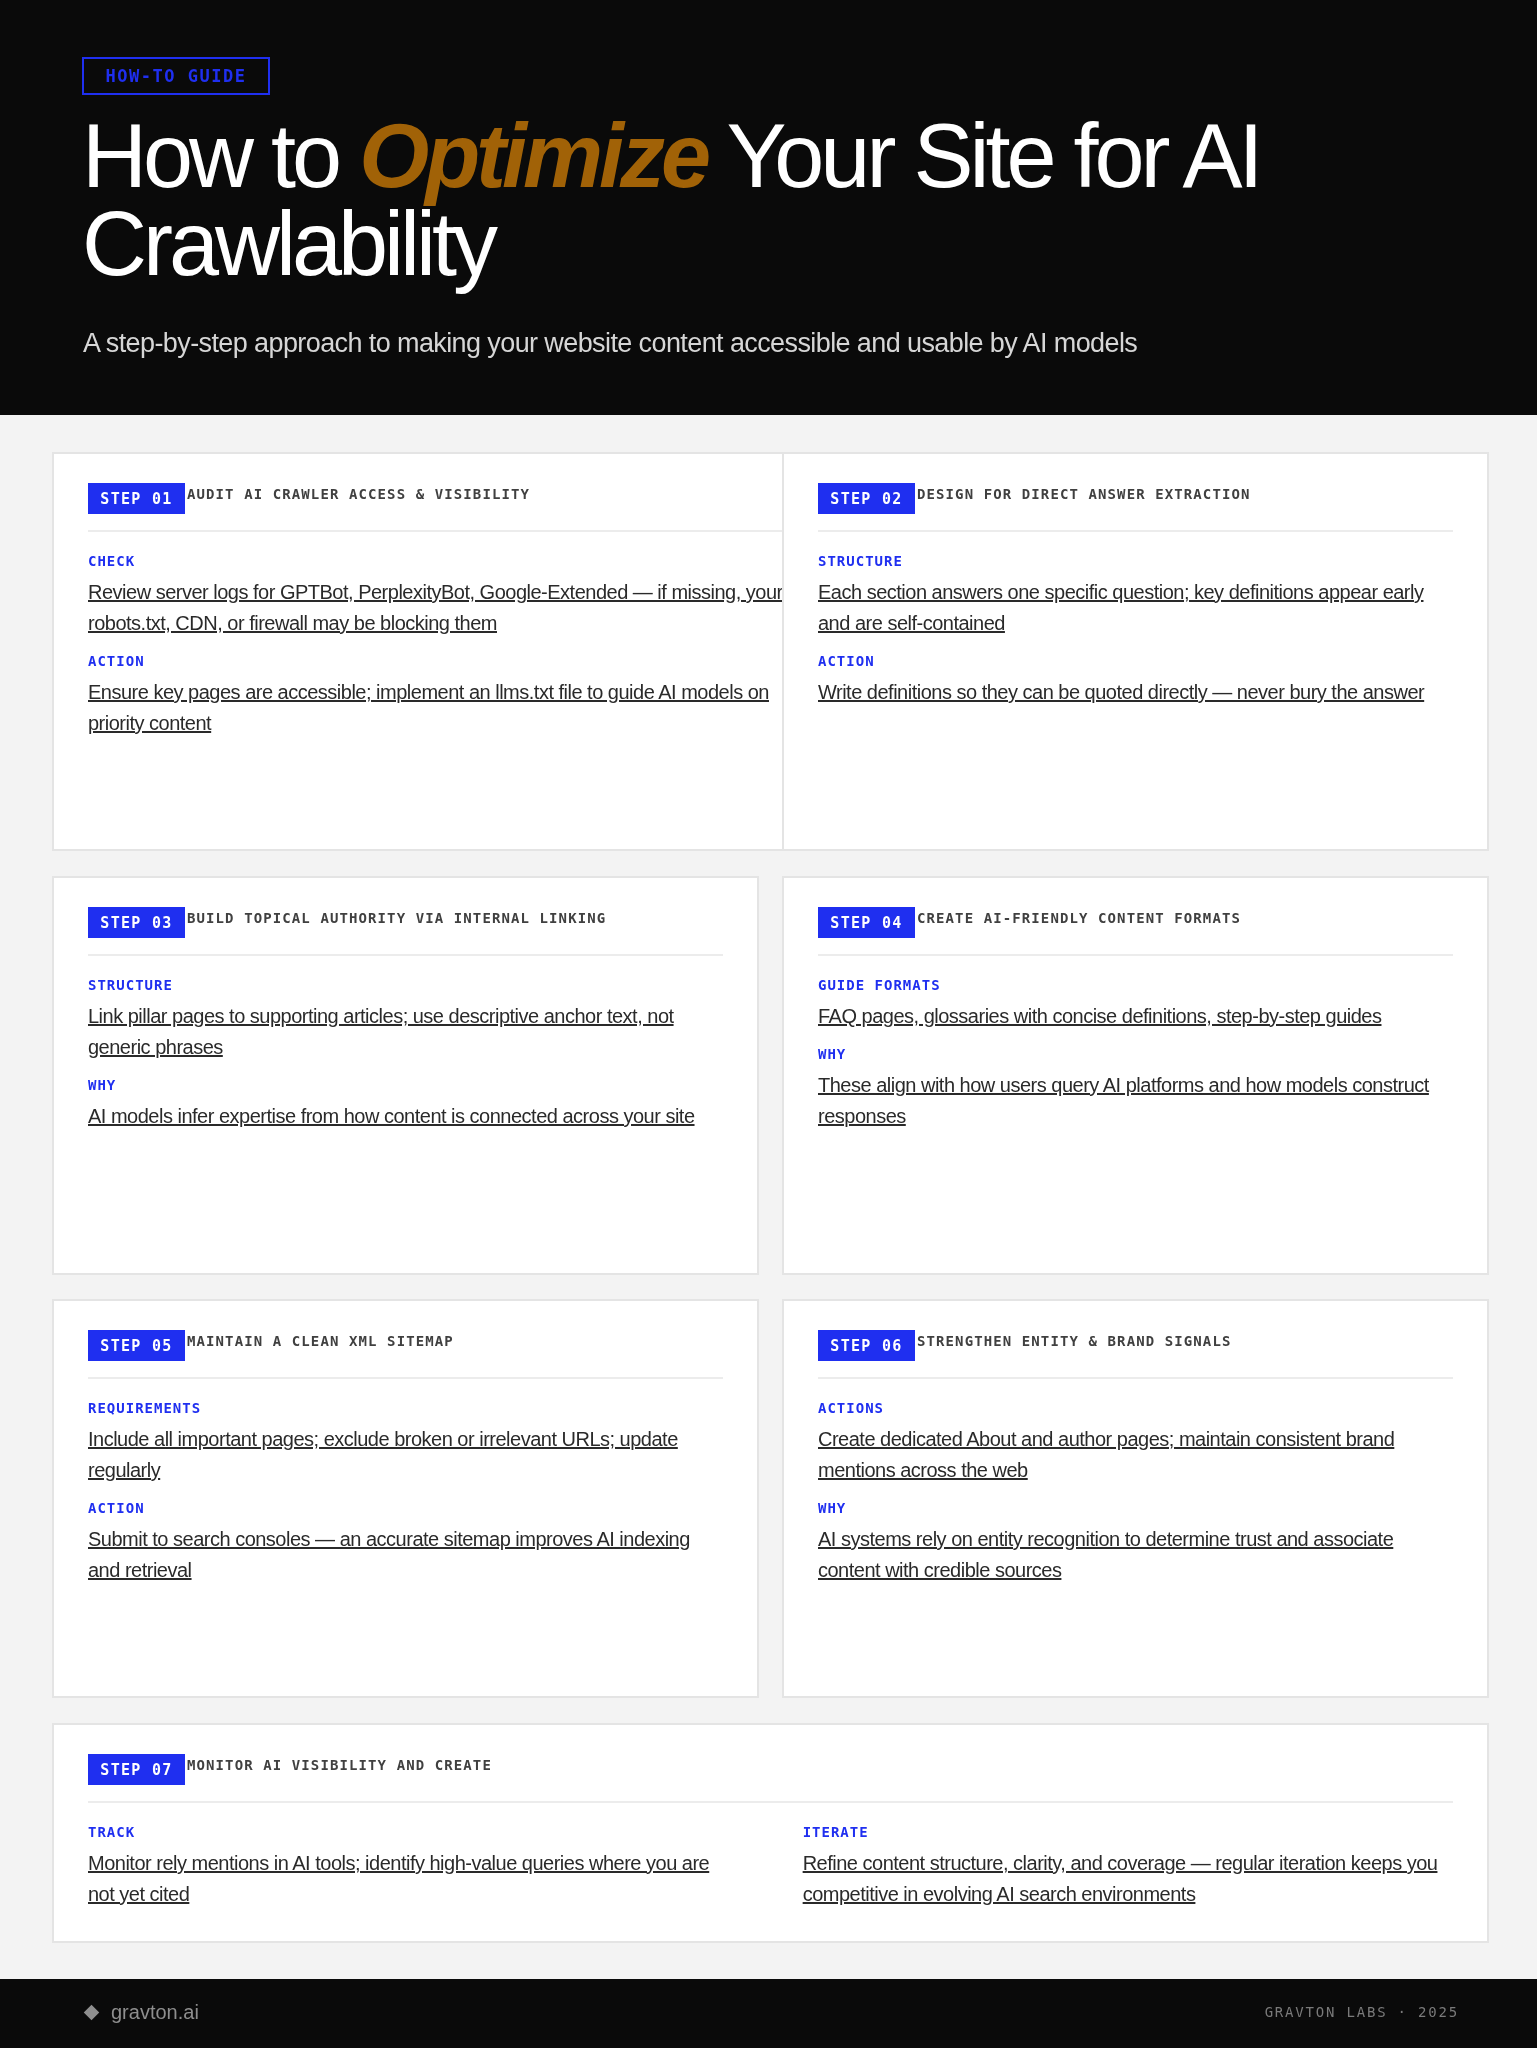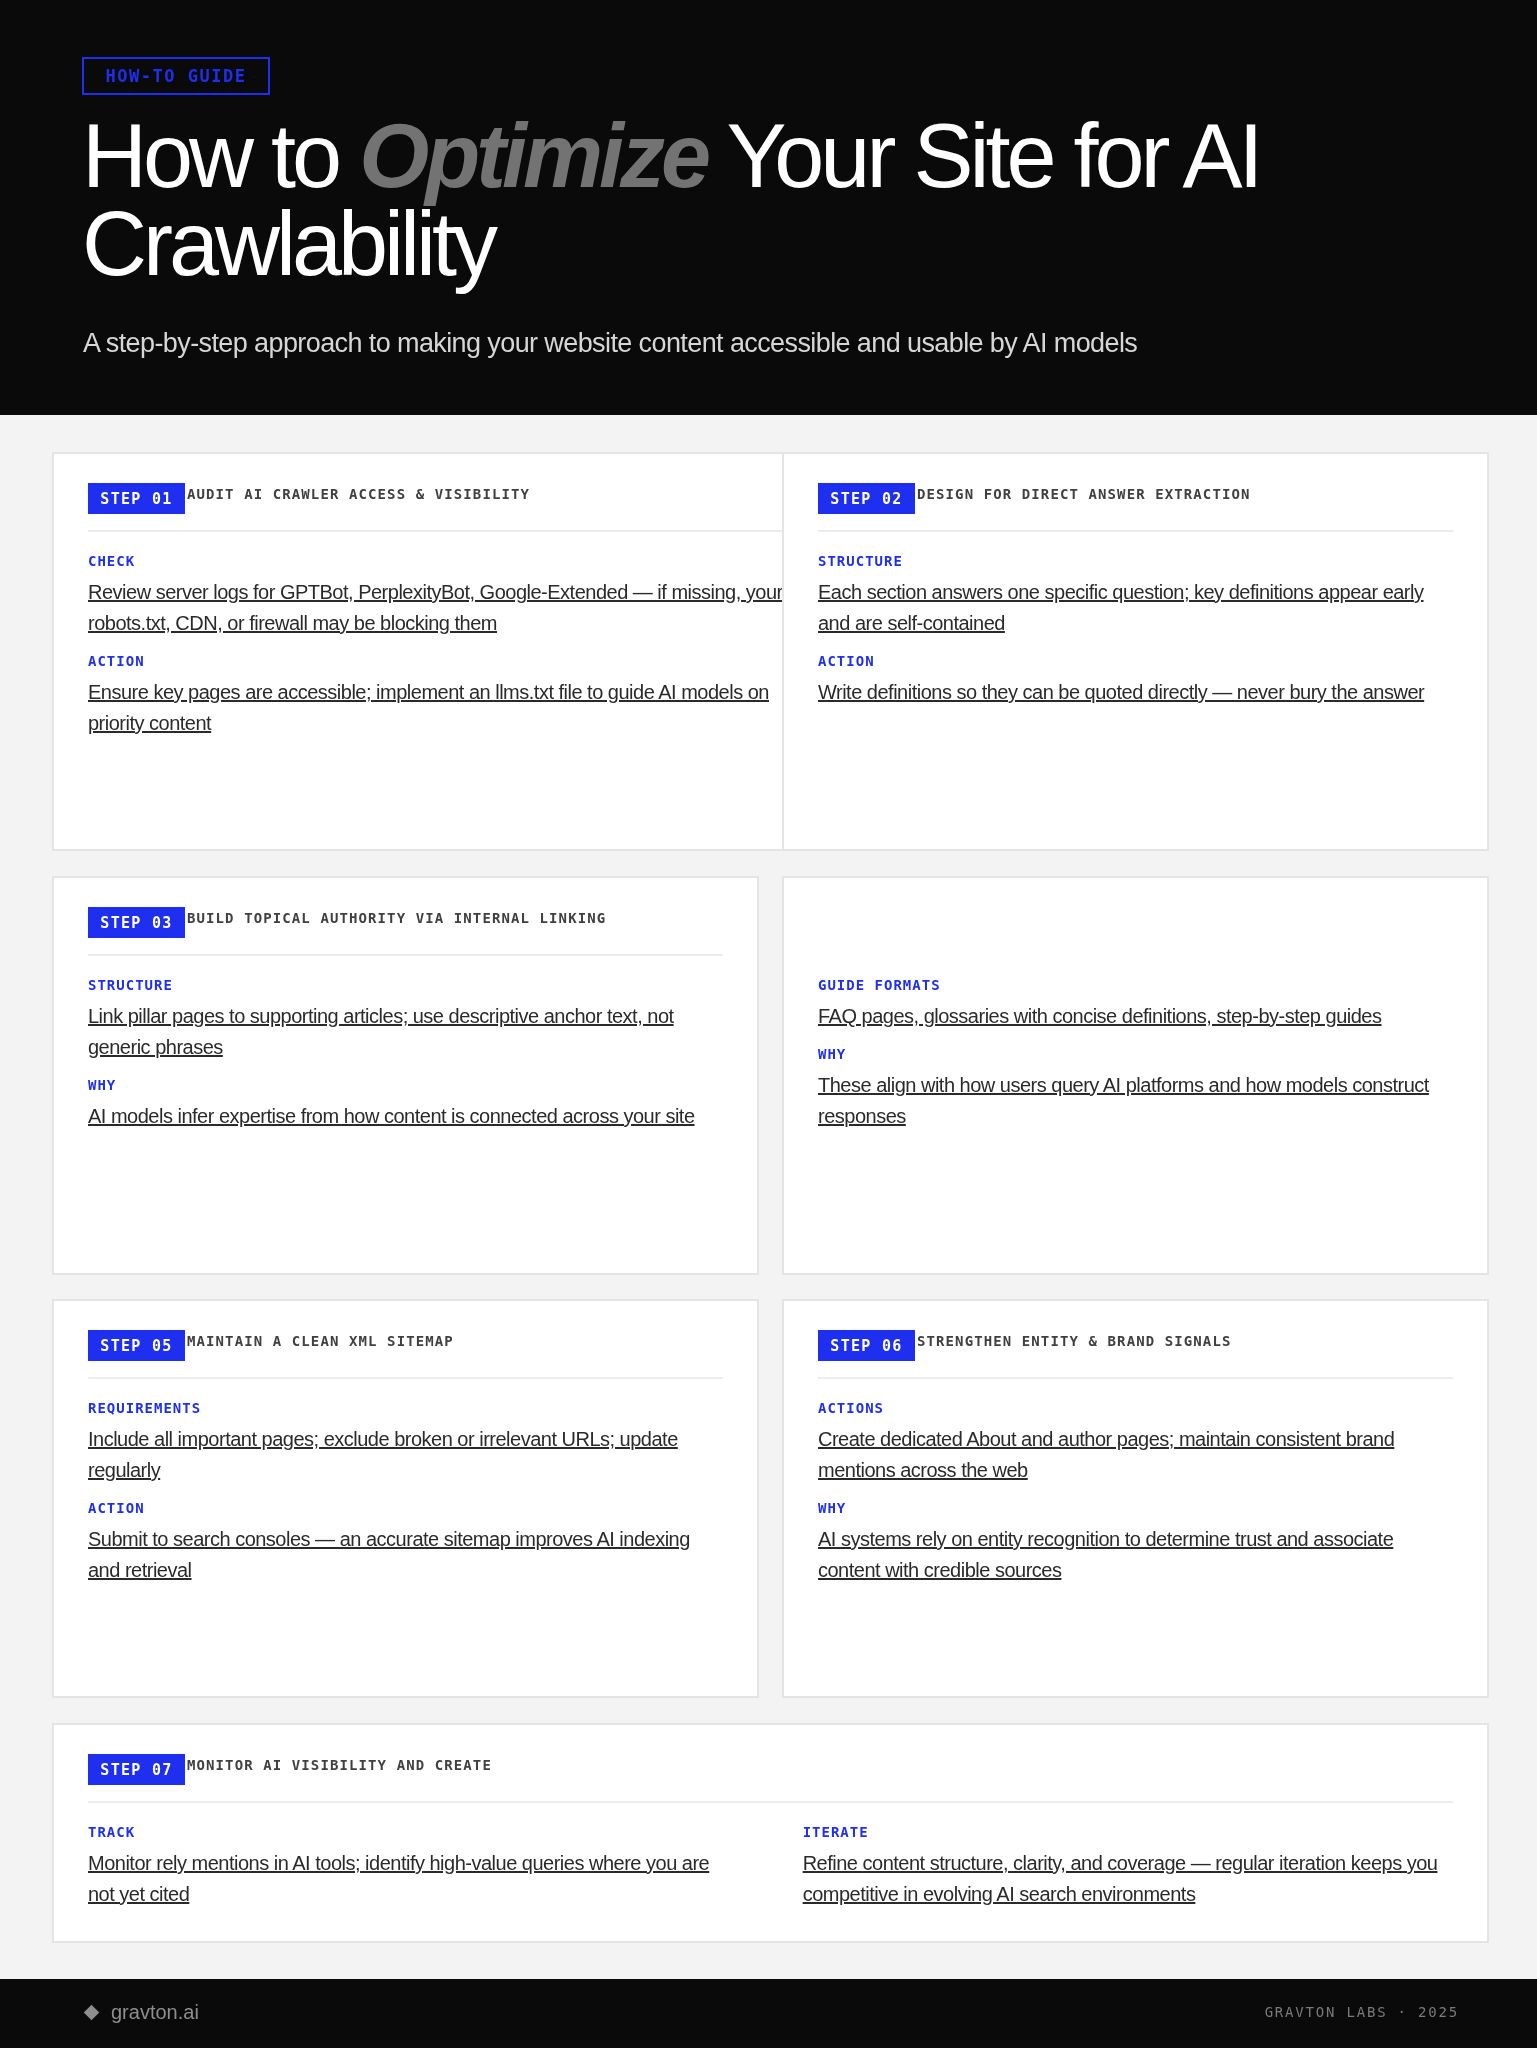--- a/index.html
+++ b/index.html
@@ -24,21 +24,21 @@
     color: #1f2ff0;
     font-size: 17px; font-weight: bold; letter-spacing: 1.5px;
     display: flex; align-items: center; justify-content: center;
   }
   .hero-title {
     position: absolute; left: 82px; top: 112px; width: 1400px;
     color: #ffffff;
     font-size: 90px; line-height: 88px; font-weight: normal;
     letter-spacing: -4px;
   }
-  .hero-title .accent { color: #737373; font-style: italic; font-weight: bold; letter-spacing: -4px; }
+  .hero-title .accent { color: #a16207; font-style: italic; font-weight: bold; letter-spacing: -4px; }
   .hero-sub {
     position: absolute; left: 83px; top: 326px; width: 1400px;
     color: #d6d6d6;
     font-size: 27px; line-height: 34px; letter-spacing: -0.6px;
   }
 
   
   .card {
     position: absolute; background: #ffffff;
     border: 2px solid #e4e4e4;
@@ -145,20 +145,24 @@
       <p class="sect-text">Link pillar pages to supporting articles; use descriptive anchor text, not generic phrases</p>
     </div>
     <div>
       <div class="sect-label mono">WHY</div>
       <p class="sect-text">AI models infer expertise from how content is connected across your site</p>
     </div>
   </div>
 </section>
 
 <section class="card" style="left:782px;top:876px;width:707px;height:399px;">
+  <div class="card-head">
+    <span class="step-badge mono">STEP 04</span>
+    <span class="step-title mono">CREATE AI-FRIENDLY CONTENT FORMATS</span>
+  </div>
   <div class="card-body">
     <div>
       <div class="sect-label mono">GUIDE FORMATS</div>
       <p class="sect-text">FAQ pages, glossaries with concise definitions, step-by-step guides</p>
     </div>
     <div>
       <div class="sect-label mono">WHY</div>
       <p class="sect-text">These align with how users query AI platforms and how models construct responses</p>
     </div>
   </div>

